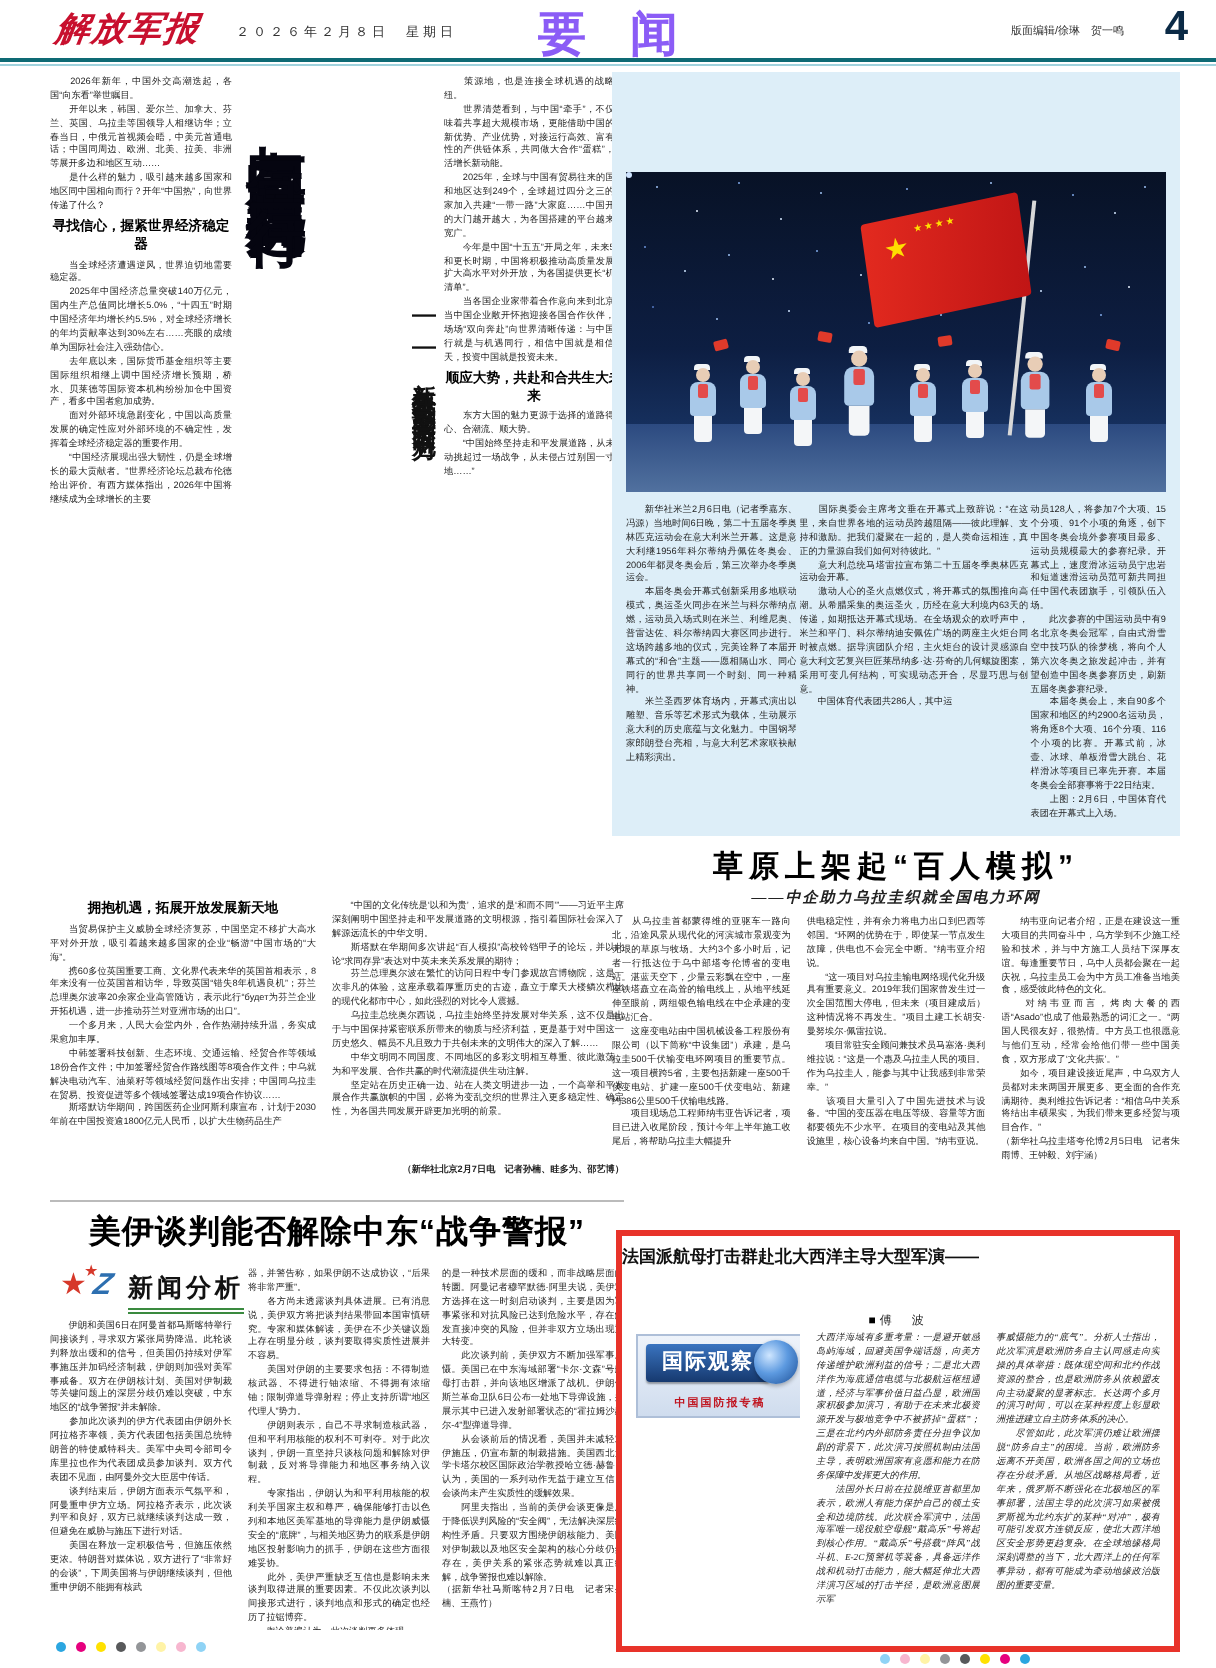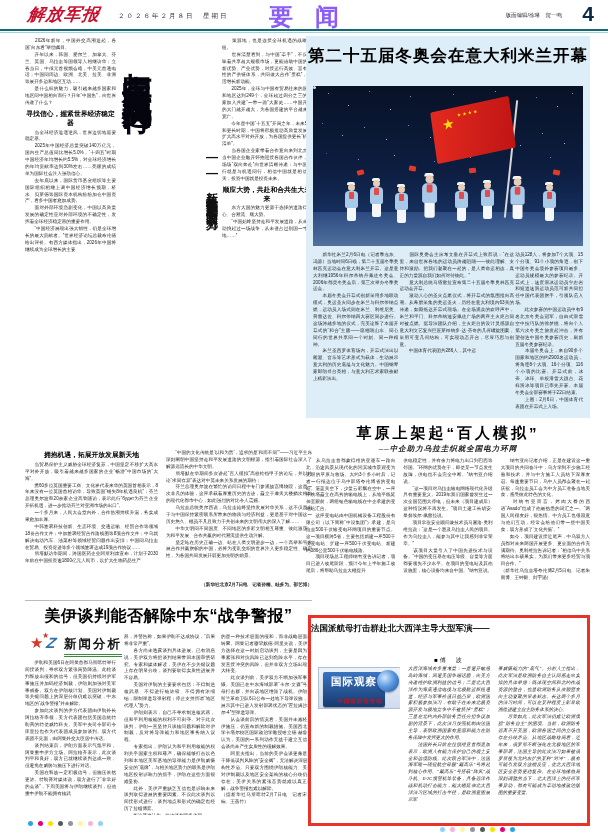--- a/index.html
+++ b/index.html
@@ -38,37 +38,37 @@
   .athlete{position:absolute;width:16px;height:40px;}
   .athlete .head{width:7px;height:7px;border-radius:50%;background:#e8cdb6;margin:0 auto;}
   .athlete .cap{width:8px;height:3px;border-radius:2px 2px 0 0;background:#f2f5f8;margin:0 auto;margin-bottom:-1px;}
   .athlete .coat{width:13px;height:17px;border-radius:4px 4px 2px 2px;background:#a9c9e9;margin:0 auto;position:relative;}
   .athlete .scarf{position:absolute;left:4px;top:1px;width:5px;height:7px;background:#e34b4b;border-radius:1px;}
   .athlete .pants{width:9px;height:13px;background:#f4f6f8;margin:0 auto;border-radius:0 0 2px 2px;}
   .handflag{position:absolute;width:7px;height:5px;background:#e03a2a;border-radius:1px;}
   .oly-caption{position:absolute;left:7px;top:216px;width:270px;height:158px;display:flex;}
   
   .grass-title{position:absolute;left:306px;top:424px;width:284px;text-align:center;font-size:15px;font-weight:900;letter-spacing:3px;color:#000;}
-  .grass-sub{position:absolute;left:306px;top:444px;width:284px;text-align:center;font-size:7.5px;font-weight:bold;font-style:italic;font-family:Liberation Mono, monospace;color:#222;letter-spacing:1px;}
+  .grass-sub{position:absolute;left:306px;top:444px;width:284px;text-align:center;font-size:7.5px;font-weight:bold;font-style:italic;font-family:Liberation Serif, serif;color:#222;letter-spacing:1px;}
   
   .iran-rule{position:absolute;left:25px;top:600px;width:287px;height:1px;background:#bbb;}
   .iran-title{position:absolute;left:25px;top:606px;width:287px;text-align:center;font-size:16px;font-weight:900;color:#000;letter-spacing:0.5px;}
   .na-badge{position:absolute;left:30px;top:634px;width:110px;height:22px;}
   .na-star{position:absolute;left:0px;top:1px;color:#d6382a;font-size:15px;line-height:1;}
   .na-star2{position:absolute;left:12px;top:-2px;color:#d6382a;font-size:8px;line-height:1;}
   .na-z{position:absolute;left:17px;top:0px;color:#2d6fb0;font-size:15px;font-weight:900;font-style:italic;transform:skewX(-12deg);}
   .na-text{position:absolute;left:34px;top:2px;font-size:12.5px;font-weight:900;color:#111;letter-spacing:2px;border-bottom:3px double #3a8a3f;padding-bottom:1px;}
   
   .red-box{position:absolute;left:308px;top:615px;width:282px;height:211px;border:3px solid #e8332a;background:#fff;box-sizing:border-box;}
   .eu-kicker{position:absolute;left:0;right:0;top:5px;text-align:left;font-size:8.5px;font-weight:bold;color:#111;}
   .eu-title{position:absolute;left:0;right:0;top:16px;text-align:center;font-size:16px;font-weight:900;letter-spacing:2px;color:#000;}
   .eu-byline{position:absolute;left:0;right:0;top:38px;text-align:center;font-size:6px;color:#222;letter-spacing:2px;}
   .eu-byline .sq{color:#000;}
   .gj-badge{float:left;width:82px;height:40px;margin:1px 4px 2px 0;border:1px solid #aebfd8;background:linear-gradient(180deg,#eef3fa,#cfdcee);position:relative;}
-  .gj-plate{position:absolute;left:4px;top:4px;width:62px;height:35px;background:linear-gradient(180deg,#3a74c0,#16396f);border-radius:2px;color:#fff;font-weight:900;font-size:10.5px;letter-spacing:1px;text-align:center;line-height:19px;box-shadow:0 1px 1px rgba(0,0,0,.35);}
+  .gj-plate{position:absolute;left:4px;top:4px;width:62px;height:19px;background:linear-gradient(180deg,#3a74c0,#16396f);border-radius:2px;color:#fff;font-weight:900;font-size:10.5px;letter-spacing:1px;text-align:center;line-height:19px;box-shadow:0 1px 1px rgba(0,0,0,.35);}
   .gj-globe{position:absolute;right:2px;top:2px;width:22px;height:22px;border-radius:50%;background:radial-gradient(circle at 35% 35%,#cfe6ff 0%,#5d9ae0 45%,#1b4e96 100%);box-shadow:0 1px 2px rgba(0,0,0,.3);}
   .gj-sub{position:absolute;left:0;right:0;bottom:3px;text-align:center;font-size:5.5px;font-weight:bold;color:#c01520;letter-spacing:1px;}
   .euro-t{font-size:4.6px;line-height:1.5;text-align:justify;white-space:pre-line;color:#242424;overflow:hidden;font-family:"Liberation Serif","DejaVu Serif",serif;font-style:italic;}
   
   .dots{position:absolute;height:6px;}
   .dot{display:inline-block;width:5px;height:5px;border-radius:50%;margin-right:5px;vertical-align:top;}
 </style>
 </head>
 <body>
 
@@ -124,21 +124,20 @@
 　　斯塔默在华期间多次讲起“百人模拟”高校铃铛甲子的论坛，并以此论“求同存异”表达对中英未来关系发展的期待；
 　　芬兰总理奥尔波在繁忙的访问日程中专门参观故宫博物院，这是一次非凡的体验，这座承载着厚重历史的古迹，矗立于摩天大楼鳞次栉比的现代化都市中心，如此强烈的对比令人震撼。
 　　乌拉圭总统奥尔西说，乌拉圭始终坚持发展对华关系，这不仅是出于与中国保持紧密联系所带来的物质与经济利益，更是基于对中国这一历史悠久、幅员不凡且致力于共创未来的文明伟大的深入了解……
 　　中华文明同不同国度、不同地区的多彩文明相互尊重、彼此激荡，为和平发展、合作共赢的时代潮流提供生动注解。
 　　坚定站在历史正确一边、站在人类文明进步一边，一个高举和平发展合作共赢旗帜的中国，必将为变乱交织的世界注入更多稳定性、确定性，为各国共同发展开辟更加光明的前景。</div>
       <div class="t credit">（新华社北京2月7日电　记者孙楠、眭多为、邵艺博）</div>
     </div>
   </div>
 
   <div class="oly-box">
-    <div class="oly-title">第二十五届冬奥会在意大利米兰开幕</div>
 
     <div class="oly-photo">
       <span class="lights"></span>
       <div class="oly-stage"></div>
       <div class="flagpole"></div>
       <div class="bigflag">
         <span class="star">★</span>
         <span class="stars-sm">★★★★</span>
       </div>
       <div class="athlete" style="left:30px;top:96px;">

